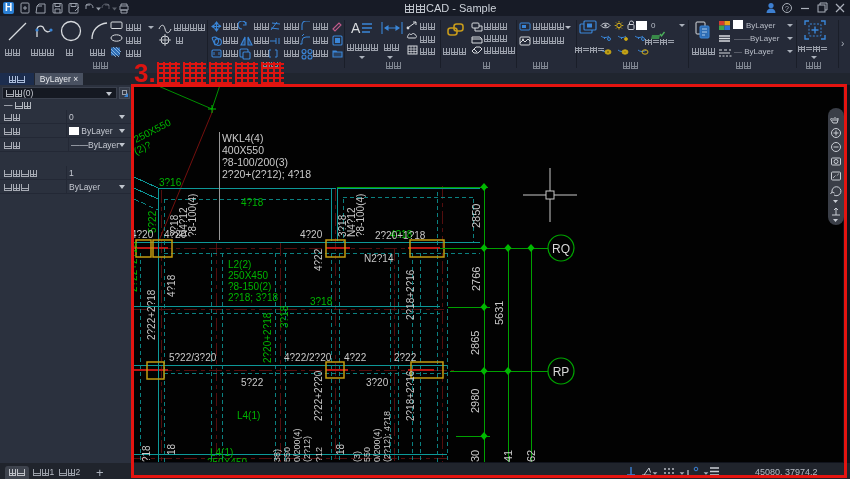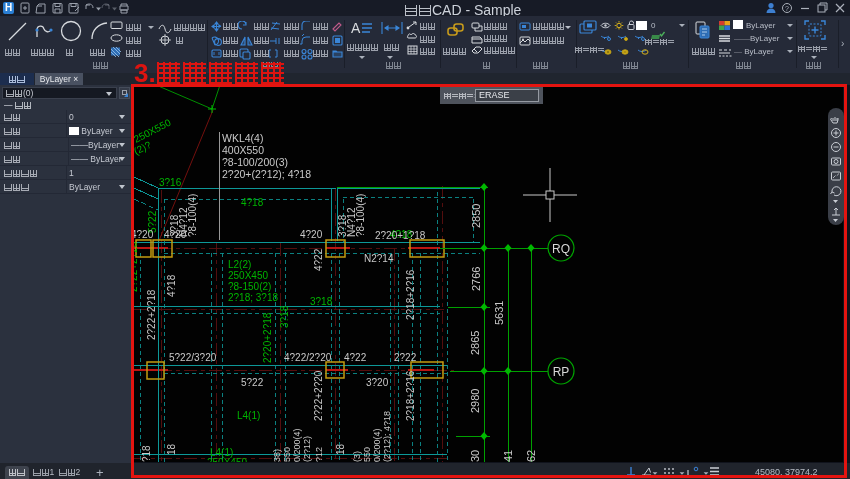--- a/index.html
+++ b/index.html
@@ -6,21 +6,21 @@
 body{font-family:"Liberation Sans",sans-serif;position:relative}
 #app{position:absolute;left:0;top:0;width:850px;height:479px}
 .abs{position:absolute}
 
 .z{display:inline-block;width:.88em;height:.82em;margin:0 .07em 0 .05em;vertical-align:-8%;
 background-image:repeating-linear-gradient(0deg,currentColor 0 8%,transparent 8% 34%),repeating-linear-gradient(90deg,currentColor 0 8%,transparent 8% 46%);
 opacity:.8}
 
 #title{left:0;top:0;width:850px;height:16px;background:#171b26;color:#c7ccd6}
 #logo{left:3px;top:2px;width:11px;height:12px;background:#2a7fd4;border-radius:2px;color:#fff;font-weight:bold;font-size:10px;text-align:center;line-height:12px}
-#ttxt{left:404px;top:2px;font-size:14px;color:#cdd2da}
+#ttxt{left:404px;top:2px;font-size:11px;color:#cdd2da}
 
 #ribbon{left:0;top:16px;width:850px;height:57px;background:#252a38;color:#b9bec8;font-size:8px}
 .gdiv{top:4px;width:1px;height:48px;background:#1a1e29}
 .glab{top:61px;font-size:8px;color:#969ca6;height:8px}
 .sm{font-size:8px;color:#b9bec8;white-space:nowrap}
 .arr{display:inline-block;width:0;height:0;border-left:3px solid transparent;border-right:3px solid transparent;border-top:3.5px solid #aab0ba}
 
 #tabrow{left:0;top:73px;width:850px;height:12px;background:#20252f}
 #tab1{left:0;top:73px;width:34px;height:12px;background:#1c2d4e;color:#cfe2ff;font-size:8.5px;text-align:center;line-height:12px}
 #tab2{left:35px;top:73px;width:48px;height:12px;background:#495161;color:#e8eaee;font-size:8.5px;text-align:center;line-height:12px}
@@ -314,25 +314,20 @@
     <div class="abs lrow" style="top:39px">
         <b><span class="z"></span><span class="z"></span></b>
         <span class="lval"><span style="display:inline-block;width:10px;height:8px;background:#fff;vertical-align:-1px"></span> ByLayer</span>
         <span class="ldn"></span>
       </div>
     <div class="abs lrow" style="top:53px">
         <b><span class="z"></span><span class="z"></span></b>
         <span class="lval" style="left:71px">——ByLayer</span>
         <span class="ldn"></span>
       </div>
-    <div class="abs lrow" style="top:67px">
-        <b><span class="z"></span><span class="z"></span></b>
-        <span class="lval" style="left:71px">—— ByLayer</span>
-        <span class="ldn"></span>
-      </div>
     <div class="abs lrow" style="top:81px">
         <b><span class="z"></span><span class="z"></span><span class="z"></span><span class="z"></span></b>
         <span class="lval">1</span>
       </div>
     <div class="abs lrow" style="top:95px">
         <b><span class="z"></span><span class="z"></span><span class="z"></span></b>
         <span class="lval">ByLayer</span>
         <span class="ldn"></span>
       </div>
   </div>
@@ -473,21 +468,20 @@
       <text x="512" y="462" transform="rotate(-90 512 462)">41</text>
       <text x="535" y="462" transform="rotate(-90 535 462)">62</text>
     </g>
 
     <g stroke="#c8c8c8" stroke-width="1" fill="none">
       <path d="M523 195h23M554 195h23M550 168v23M550 199v23"></path>
       <rect x="546" y="191" width="8" height="8"></rect>
     </g>
   </svg>
   </div>
-  <div class="abs" id="cmd"><span style="margin-left:4px;font-size:7.5px;opacity:.9"><span class="z"></span><span class="z"></span><span class="z"></span><span class="z"></span>:</span><span class="abs" id="cmdin">ERASE</span></div>
   <div class="abs" id="nav">
     <svg width="16" height="117" viewBox="0 0 16 117">
       <g stroke="#c9cdd4" fill="none" stroke-width="1">
         <path d="M5 13v-3m2 3v-4m2 4v-3m-5 1c-1-1-2 0-1 1l2 3h4l1-3v-2"></path>
         <circle cx="8" cy="25" r="4.5"></circle>
           <path d="M8 22.5v5M5.5 25h5"></path>
         <circle cx="8" cy="39" r="4.5"></circle>
           <path d="M5.5 39h5"></path>
         <rect x="3.5" y="50" width="9" height="7" rx="1"></rect>
           <circle cx="8" cy="53.5" r="2"></circle>

